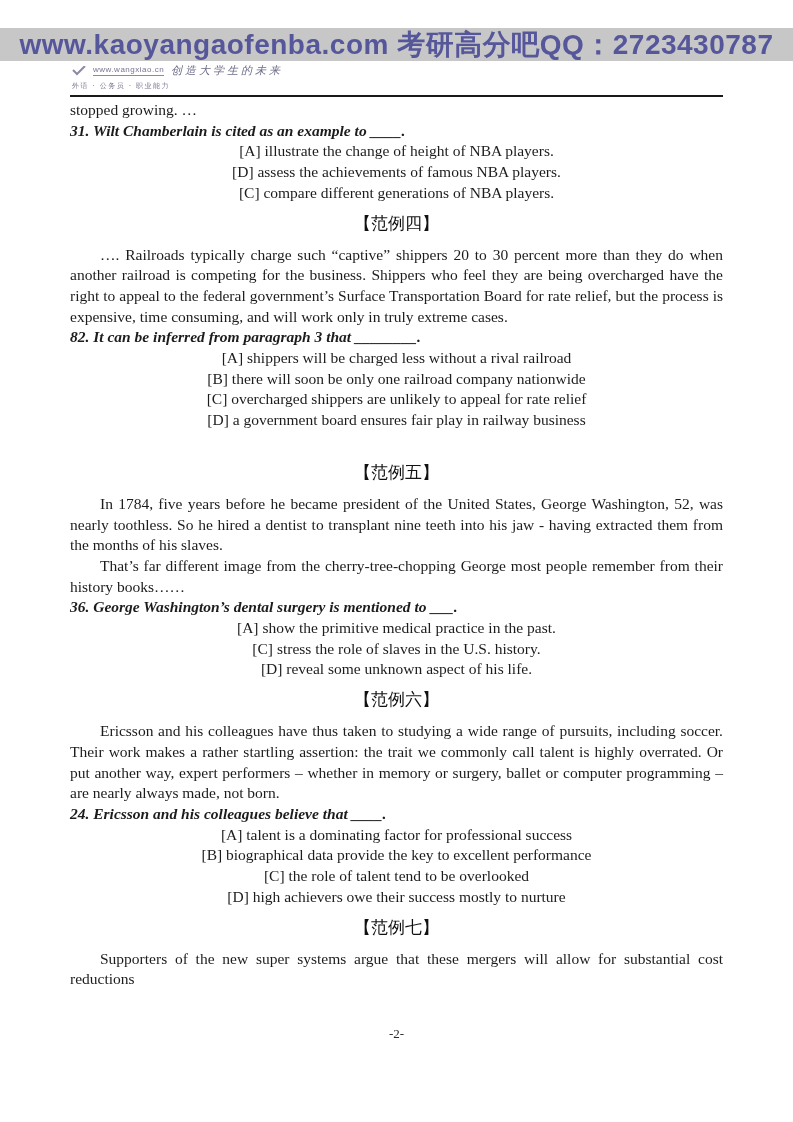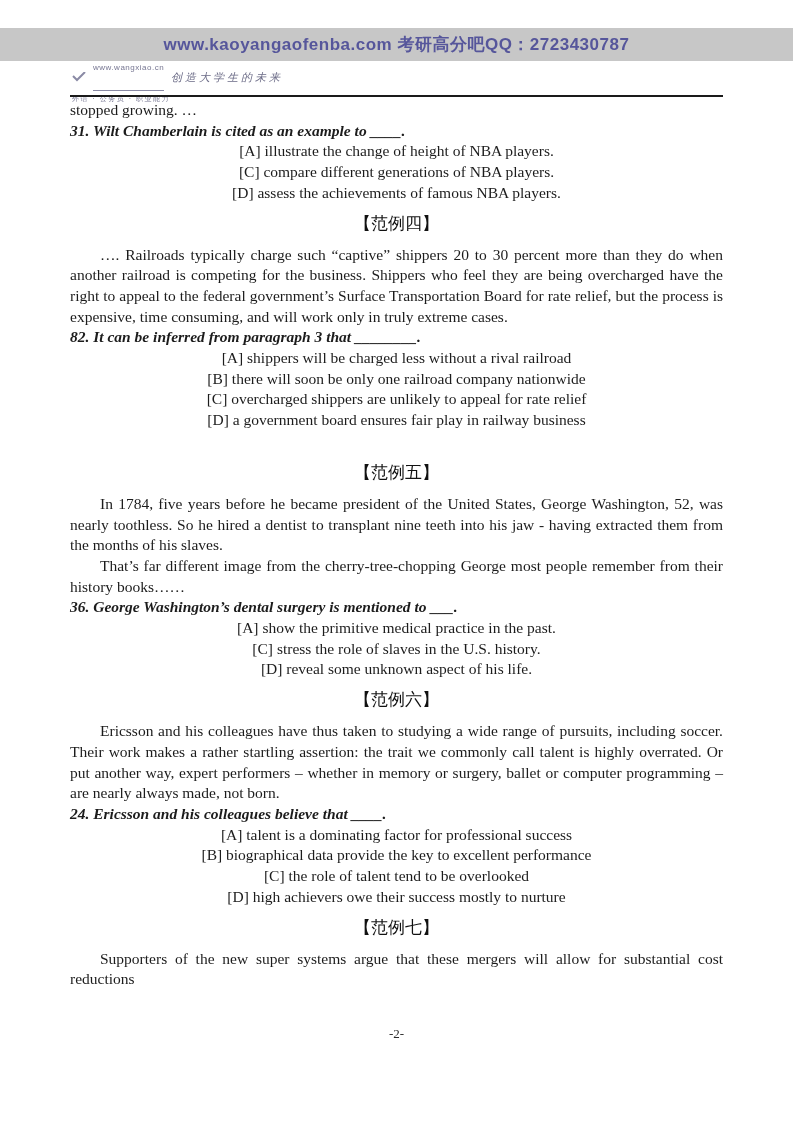--- a/index.html
+++ b/index.html
@@ -24,21 +24,21 @@
     width: 793px;
     height: 33px;
     background: #c7c7c7;
     display: flex;
     align-items: center;
     justify-content: center;
   }
   .banner-text {
     font-family: "Liberation Sans", sans-serif;
     font-weight: bold;
-    font-size: 17px;
+    font-size: 28px;
     letter-spacing: 0.5px;
     color: #56569b;
     white-space: nowrap;
   }
   
   .logo {
     position: absolute;
     top: 63px;
     left: 72px;
     color: #767692;
@@ -47,21 +47,21 @@
     display: flex;
     align-items: center;
     gap: 7px;
   }
   .logo-swoosh svg { display: block; }
   .logo-url {
     font-family: "Liberation Sans", sans-serif;
     font-size: 8px;
     letter-spacing: 0.5px;
     border-bottom: 1px solid #8a8aa5;
-    padding-bottom: 18px;
+    padding-bottom: 1px;
   }
   .logo-tagline {
     font-family: "DejaVu Serif", serif;
     font-style: italic;
     font-size: 11px;
     letter-spacing: 3px;
     color: #6d6d88;
   }
   .logo-sub {
     margin-top: 3px;
@@ -140,22 +140,22 @@
     </div>
     <div class="logo-sub">外语 · 公务员 · 职业能力</div>
   </div>
 
   <hr class="head-rule">
 
   <main class="content">
     <p class="line">stopped growing. …</p>
     <p class="question">31. Wilt Chamberlain is cited as an example to ____.</p>
     <p class="option">[A] illustrate the change of height of NBA players.</p>
+    <p class="option">[D] assess the achievements of famous NBA players.</p>
     <p class="option">[C] compare different generations of NBA players.</p>
-    <p class="option">[D] assess the achievements of famous NBA players.</p>
     <h3 class="heading">【范例四】</h3>
     <p class="para">…. Railroads typically charge such “captive” shippers 20 to 30 percent more than they do when another railroad is competing for the business. Shippers who feel they are being overcharged have the right to appeal to the federal government’s Surface Transportation Board for rate relief, but the process is expensive, time consuming, and will work only in truly extreme cases.</p>
     <p class="question">82. It can be inferred from paragraph 3 that ________.</p>
     <p class="option">[A] shippers will be charged less without a rival railroad</p>
     <p class="option">[B] there will soon be only one railroad company nationwide</p>
     <p class="option">[C] overcharged shippers are unlikely to appeal for rate relief</p>
     <p class="option">[D] a government board ensures fair play in railway business</p>
     <h3 class="heading mt-lg">【范例五】</h3>
     <p class="para">In 1784, five years before he became president of the United States, George Washington, 52, was nearly toothless. So he hired a dentist to transplant nine teeth into his jaw - having extracted them from the months of his slaves.</p>
     <p class="para">That’s far different image from the cherry-tree-chopping George most people remember from their history books……</p>

